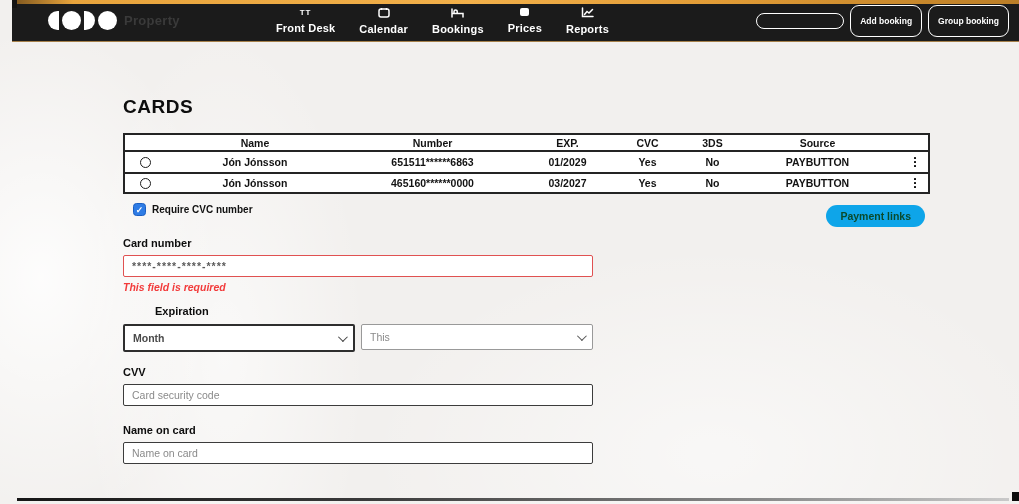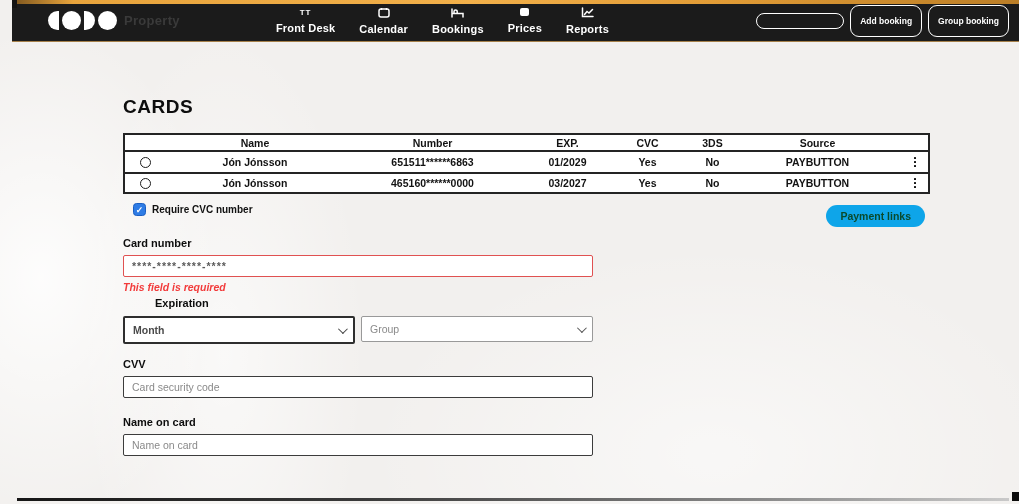--- a/index.html
+++ b/index.html
@@ -103,21 +103,21 @@
   .text-input {
     display:block; width:470px; height:22px; margin-top:6px;
     border:1.5px solid #3c3c3c; border-radius:2px; background:#fff;
     font-size:10.5px; padding:0 8px; outline:none; color:#333;
     font-family:"Liberation Sans", sans-serif;
   }
   .text-input::placeholder { color:#8a8a8a; opacity:1; }
   .input-error { border-color:#e05151; }
   .input-error::placeholder { color:#5a5a5a; font-weight:bold; letter-spacing:1px; }
   .error-text { margin-top:4px; font-size:10.5px; font-weight:bold; font-style:italic; color:#f23b3b; }
-  .lbl-exp { margin-top:4px;padding-left:32px; }
+  .lbl-exp { margin-top:12px;padding-left:32px; }
   .select-row { display:flex; gap:6px; margin-top:7px; }
   .select {
     width:232px; height:21px; background:#fff; border-radius:2px;
     display:flex; align-items:center; justify-content:space-between;
     padding:12px 8px; font-size:10.5px; cursor:pointer;
   }
   .select-month { border:2px solid #2e2e2e; color:#4a4a4a; font-weight:bold; }
   .select-year  { border:1.5px solid #999; color:#8a8a8a; }
   .chev { width:7px; height:7px; border-right:1.5px solid #444; border-bottom:1.5px solid #444; transform:rotate(45deg) translateY(-2px); }
   .select-year .chev { border-color:#555; }
@@ -266,21 +266,21 @@
     <input class="text-input input-error" placeholder="****-****-****-****" style="">
     <div class="error-text">This field is required</div>
 
     <div class="f-label lbl-exp">Expiration</div>
     <div class="select-row">
       <div class="select select-month">
         <span>Month</span>
         <span class="chev"></span>
       </div>
       <div class="select select-year">
-        <span>Group</span>
+        <span>This</span>
         <span class="chev"></span>
       </div>
     </div>
 
     <div class="f-label lbl-cvv">CVV</div>
     <input class="text-input" placeholder="Card security code" style="">
 
     <div class="f-label lbl-name">Name on card</div>
     <input class="text-input" placeholder="Name on card" style="">
   </form>

